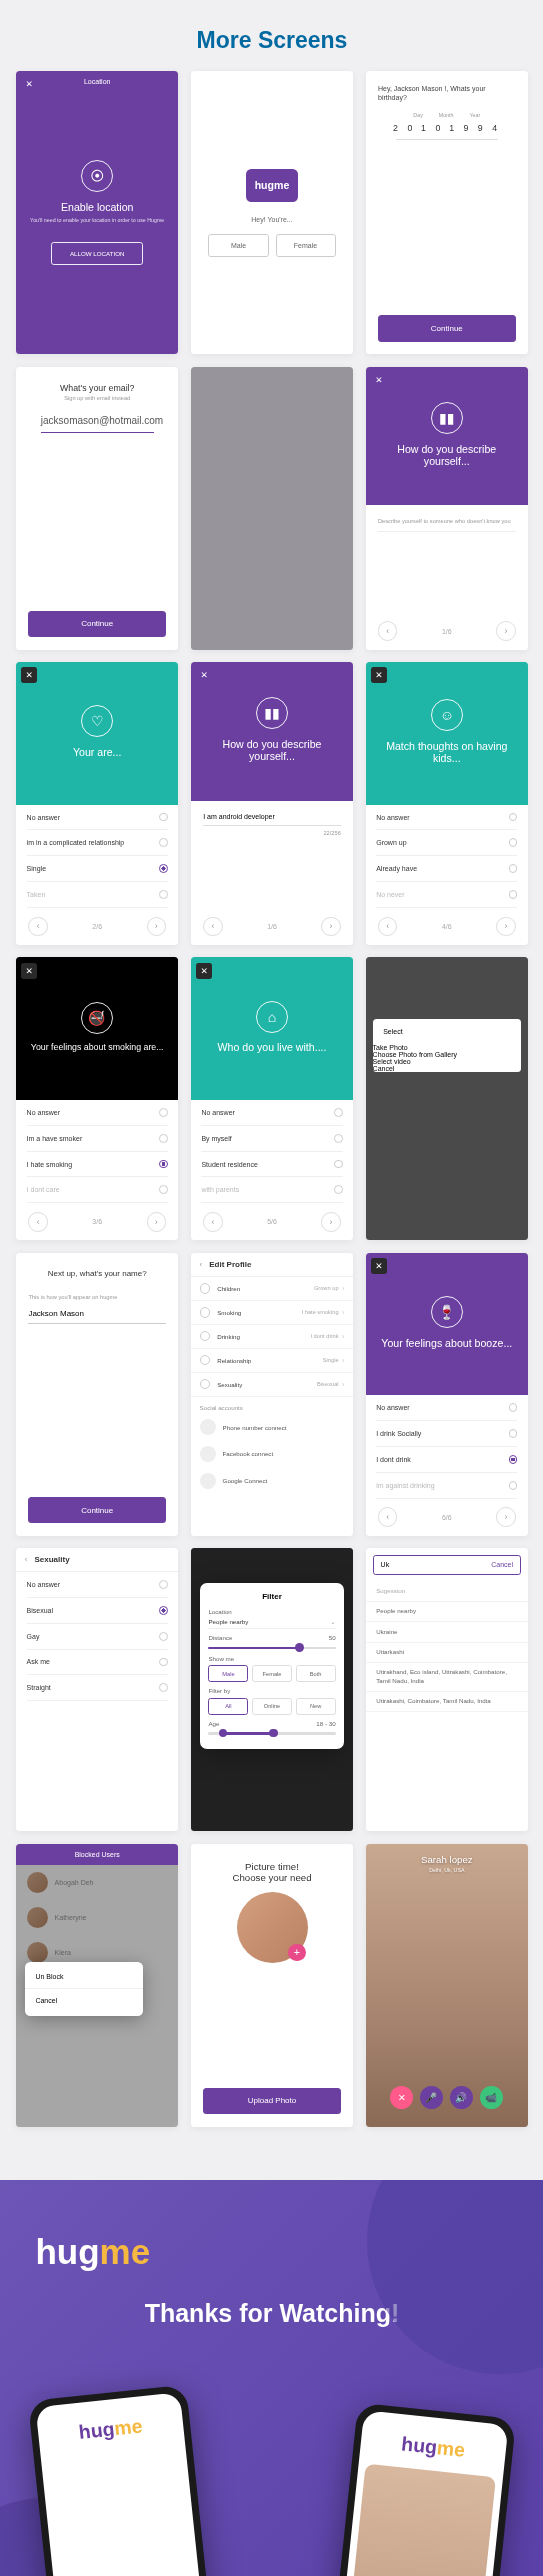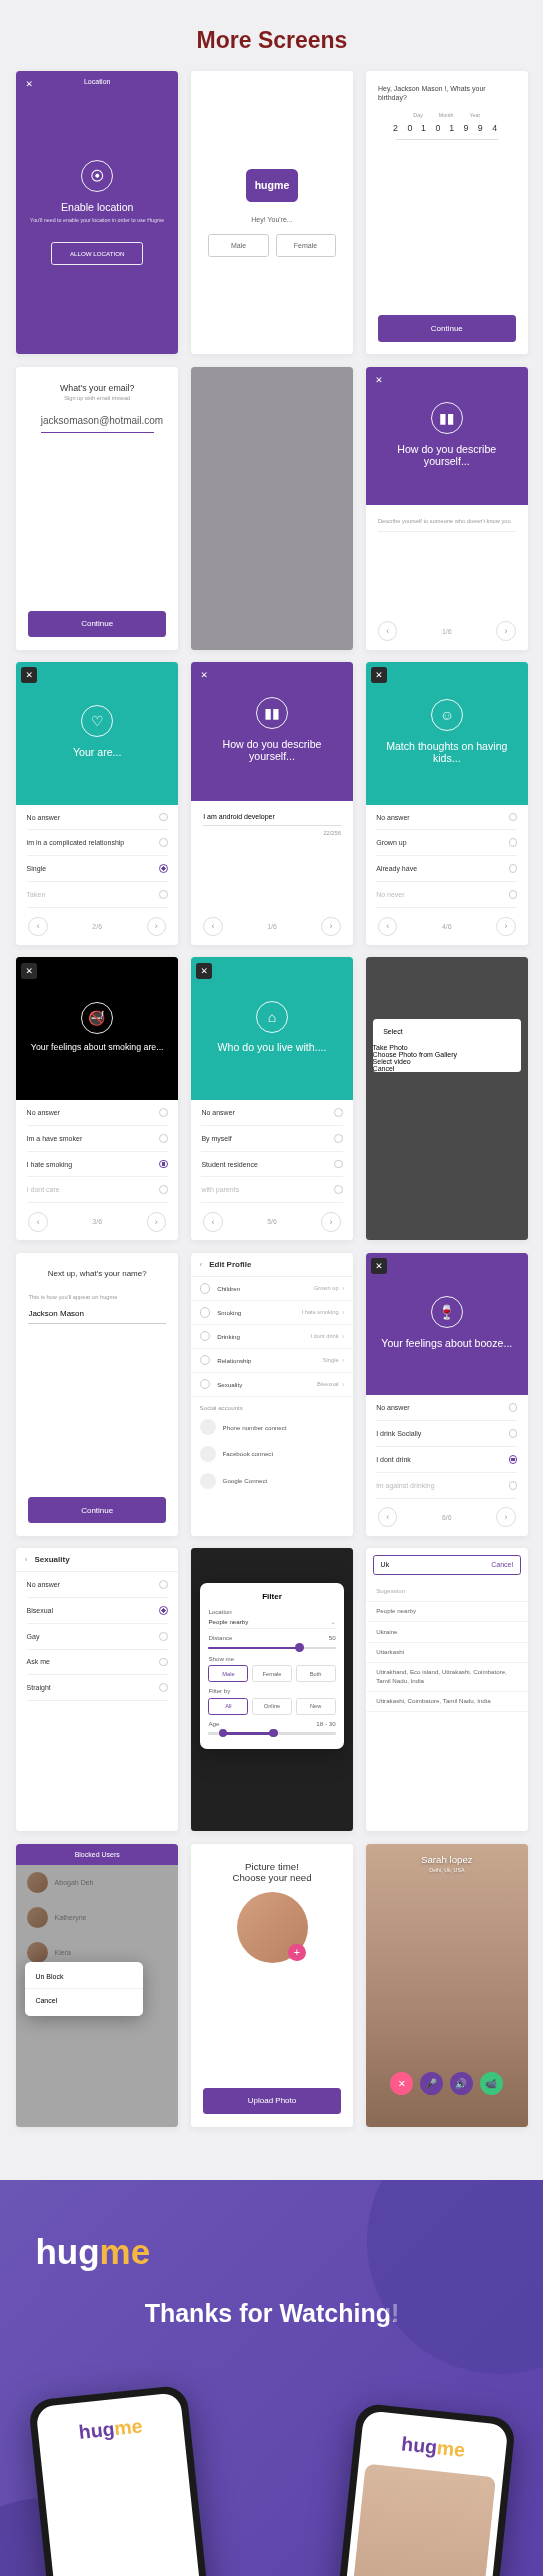--- a/index.html
+++ b/index.html
@@ -1,17 +1,17 @@
 <!DOCTYPE html>
 <html style="font-size:14px"><head>
 <meta charset="utf-8">
 <style>
 *{box-sizing:border-box;margin:0;padding:0;font-family:-apple-system,Helvetica,Arial,sans-serif}
 body{background:#f0f0f3;width:544px}
-.page-title{text-align:center;color:#7f1d1d;font-size:23px;font-weight:700;padding:26.5px 0 17.7px}
+.page-title{text-align:center;color:#0369a1;font-size:23px;font-weight:700;padding:26.5px 0 17.7px}
 .grid{display:grid;grid-template-columns:repeat(3,1fr);gap:12.4px;padding:0 16px 53px}
 .phone{background:#fff;border-radius:3.5px;overflow:hidden;height:283px;position:relative;display:flex;flex-direction:column;box-shadow:0 1.8px 7px rgba(0,0,0,.06);font-size:7px}
 .close-x{position:absolute;top:5.3px;left:5.3px;width:16px;height:16px;display:flex;align-items:center;justify-content:center;color:#fff;font-size:8.8px;z-index:5}
 .close-x.dark{background:#2a2a2a;border-radius:2.7px}
 .hero{flex:1;display:flex;flex-direction:column;align-items:center;justify-content:center;color:#fff;padding:10.6px;text-align:center}
 .hero.purple{background:#6b3fa0}
 .hero.teal{background:#1fb5a7}
 .hero.black{background:#000}
 .hero-icon{width:32px;height:32px;border:1.3px solid rgba(255,255,255,.9);border-radius:50%;margin-bottom:8.8px;display:flex;align-items:center;justify-content:center;font-size:14px}
 .hero-title{font-size:10.6px;font-weight:500;margin-bottom:3.5px}
@@ -51,21 +51,21 @@
 .slider .knob{position:absolute;width:8.8px;height:8.8px;background:#6b3fa0;border-radius:50%;top:-3.5px}
 .seg{display:flex;gap:3.5px;margin:3.5px 0}
 .seg .s{flex:1;border:0.9px solid #ddd;border-radius:2.7px;padding:4.4px;text-align:center;font-size:5.7px;color:#666}
 .seg .s.on{border-color:#6b3fa0;color:#6b3fa0}
 .search-bar{margin:7px;border:0.9px solid #6b3fa0;border-radius:2.7px;padding:5.3px 7px;display:flex;justify-content:space-between;font-size:7px}
 .search-bar .cancel{color:#6b3fa0}
 .result{padding:5.3px 10.6px;font-size:6.2px;color:#666;border-bottom:0.9px solid #f3f3f3;line-height:1.4}
 .result.head{color:#aaa}
 .avatar-big{width:71px;height:71px;border-radius:50%;background:linear-gradient(135deg,#d4a080,#b88060);margin:8.8px auto;position:relative}
 .avatar-big .plus{position:absolute;bottom:1.8px;right:1.8px;width:17.7px;height:17.7px;background:#e94b8a;border-radius:50%;color:#fff;display:flex;align-items:center;justify-content:center;font-size:10.6px}
-.call-screen{flex:1;background:linear-gradient(180deg,#c9a890,#a88570 60%,#8a6a55);position:relative;display:flex;align-items:flex-end;justify-content:center;padding-bottom:32px}
+.call-screen{flex:1;background:linear-gradient(180deg,#c9a890,#a88570 60%,#8a6a55);position:relative;display:flex;align-items:flex-end;justify-content:center;padding-bottom:18px}
 .call-name{position:absolute;top:10.6px;width:100%;text-align:center;color:#fff;font-size:9.7px;text-shadow:0 0.9px 2.7px rgba(0,0,0,.4)}
 .call-btns{display:flex;gap:7px}
 .call-btn{width:23px;height:23px;border-radius:50%;display:flex;align-items:center;justify-content:center;font-size:9.7px;color:#fff}
 .footer{background:linear-gradient(135deg,#6b55b5,#5a3fa8);padding:35px 17.7px 0;position:relative;overflow:hidden;height:495px}
 .footer .logo{display:inline-block;font-size:35px;font-weight:700;color:#fff;margin:17.7px}
 .footer .logo .o{color:#f5b942}
 .footer .thanks{text-align:center;color:#fff;font-size:25px;font-weight:700;margin:8.8px 0 26.5px}
 .footer .mock{position:absolute;bottom:-35px;width:159px;height:318px;background:#1a1a1a;border-radius:23px;padding:7px;box-shadow:0 8.8px 35px rgba(0,0,0,.4)}
 .footer .mock .inner{background:#fff;border-radius:17.7px;height:100%;overflow:hidden;display:flex;flex-direction:column;align-items:center;padding-top:17.7px}
 .footer .mock .inner .mlogo{font-size:19.5px;font-weight:700;color:#6b3fa0}

